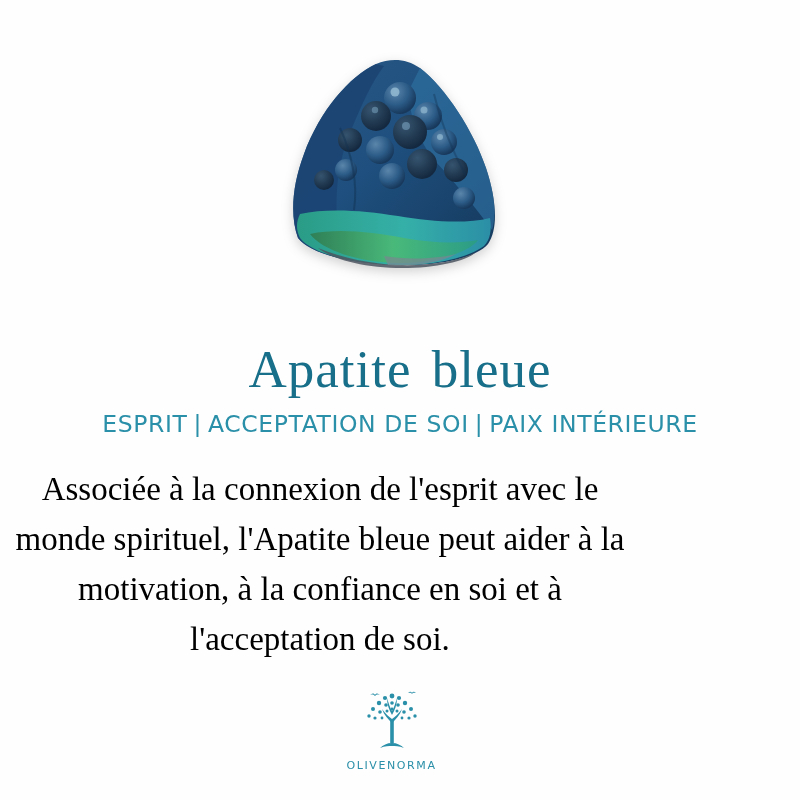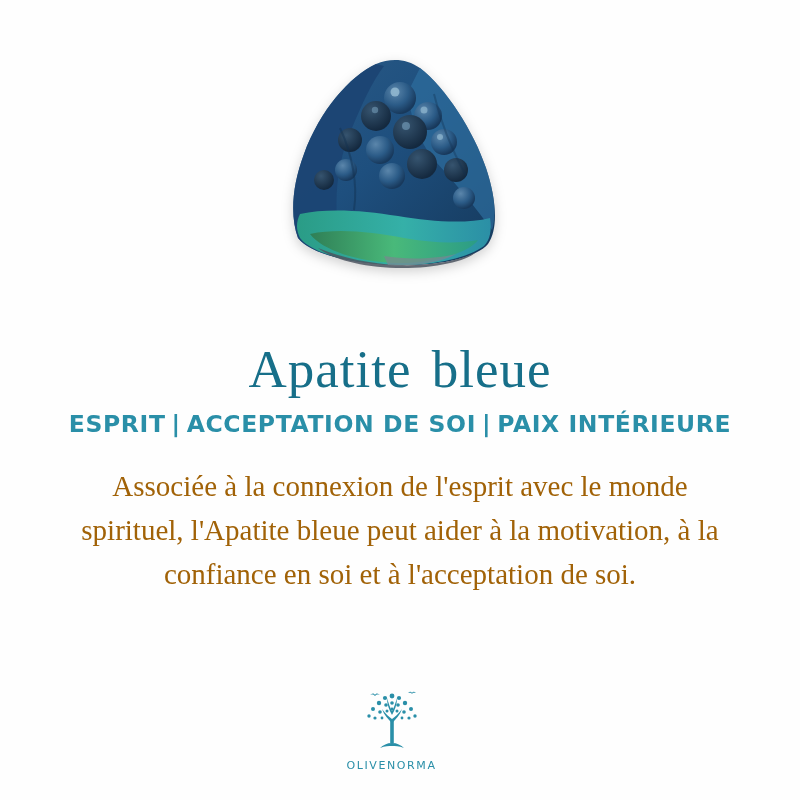--- a/index.html
+++ b/index.html
@@ -12,21 +12,20 @@
     background: #ffffff;
     font-family: "Liberation Sans", sans-serif;
     overflow: hidden;
   }
   .card {
     position: relative;
     width: 800px;
     height: 800px;
     display: flex;
     flex-direction: column;
-    align-items: center;
     background: #fefefe;
   }
 
   
   .stone-area {
     width: 800px;
     height: 310px;
     position: relative;
     display: flex;
     align-items: flex-start;
@@ -55,36 +54,36 @@
   }
 
   
   .keywords {
     margin-top: 12px;
     font-family: "DejaVu Sans", sans-serif;
     font-size: 23.5px;
     color: #2a8fa8;
     letter-spacing: 0.6px;
     text-align: center;
-    font-weight: 700;
+    font-weight: 400;
     white-space: nowrap;
   }
   .keywords .sep {
     color: #2a8fa8;
     padding: 0 6px;
   }
 
   
   .description {
     margin-top: 26px;
     width: 640px;
     font-family: "Liberation Serif", serif;
-    font-size: 29px;
+    font-size: 33px;
     line-height: 1.52;
-    color: #a16207;
+    color: #000000;
     text-align: center;
   }
 
   
   .logo-wrap {
     position: absolute;
     left: 0;
     right: 17px;
     bottom: 28px;
     display: flex;

